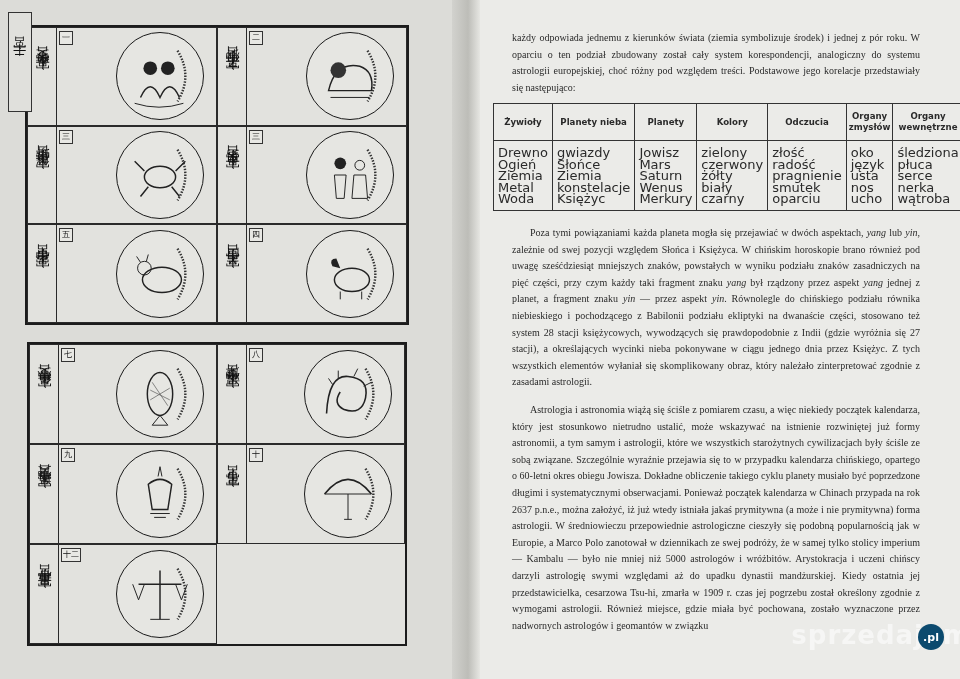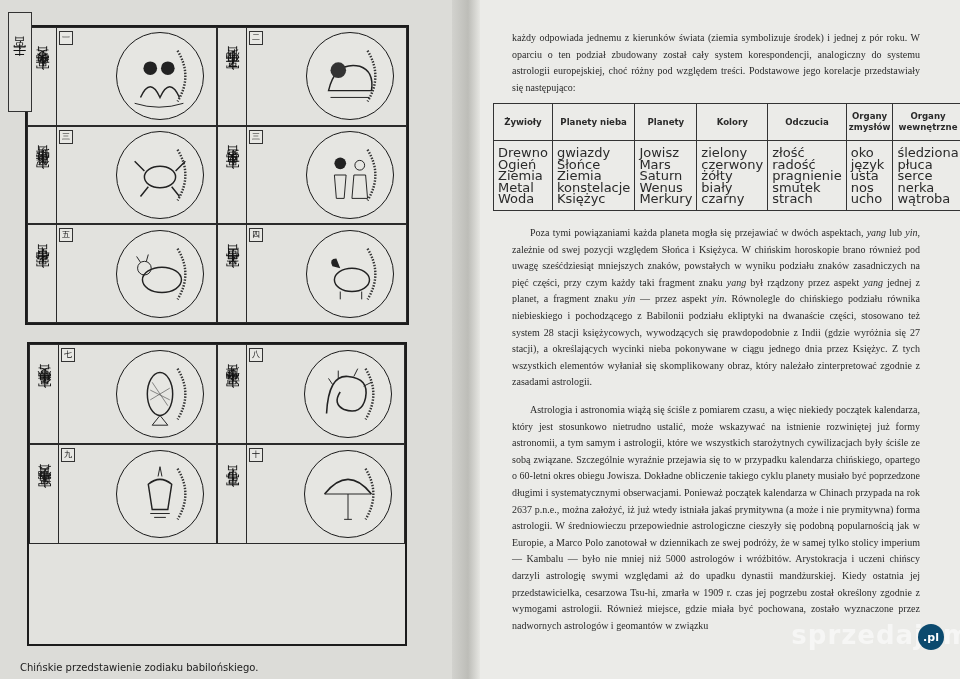--- a/index.html
+++ b/index.html
@@ -176,22 +176,35 @@
         <div class="num">十</div>
         <div class="medal">
           <svg viewBox="0 0 80 80">
             <path d="M58 14 Q74 40 58 66" fill="none" stroke="#333" stroke-width="2.5" stroke-dasharray="1.5 1.5"></path>
             <path d="M16 40 Q40 10 64 40" fill="none" stroke="#222" stroke-width="1.6"></path>
             <path d="M16 40 L64 40" stroke="#222"></path>
             <path d="M40 40 L40 66 M36 66 L44 66" stroke="#222"></path>
           </svg>
         </div>
       </div>
+      <div class="zcell">
+        <div class="label">
+          <span>宮丨量丨秤宮</span>
+        </div>
+        <div class="num">十二</div>
+        <div class="medal">
+          <svg viewBox="0 0 80 80">
+            <path d="M58 14 Q74 40 58 66" fill="none" stroke="#333" stroke-width="2.5" stroke-dasharray="1.5 1.5"></path>
+            <path d="M40 16 L40 66 M18 30 L62 30" stroke="#222" stroke-width="1.5"></path>
+            <path d="M12 30 L18 46 L24 30 M56 30 L62 46 L68 30" fill="none" stroke="#222"></path>
+            <path d="M30 66 L50 66" stroke="#222"></path>
+          </svg>
+        </div>
+      </div>
     </div>
-  <div class="caption">Chińskie przedstawienie zodiaku babilońskiego.</div>
 </div>
 
 <div class="gutter"></div>
 
 <div class="right-page"></div>
 
 <p class="para" style="top:30px;">każdy odpowiada jednemu z kierunków świata (ziemia symbolizuje środek) i jednej z pór roku. W oparciu o ten podział zbudowany został cały system korespondencji, analogiczny do systemu astrologii europejskiej, choć różny pod względem treści. Podstawowe jego korelacje przedstawiały się następująco:</p>
 
 <table class="corr-table">
   <thead>
@@ -233,21 +246,21 @@
           <div>czerwony</div>
           <div>żółty</div>
           <div>biały</div>
           <div>czarny</div>
         </td>
         <td>
           <div>złość</div>
           <div>radość</div>
           <div>pragnienie</div>
           <div>smutek</div>
-          <div>strach</div>
+          <div>oparciu</div>
         </td>
         <td>
           <div>oko</div>
           <div>język</div>
           <div>usta</div>
           <div>nos</div>
           <div>ucho</div>
         </td>
         <td>
           <div>śledziona</div>

